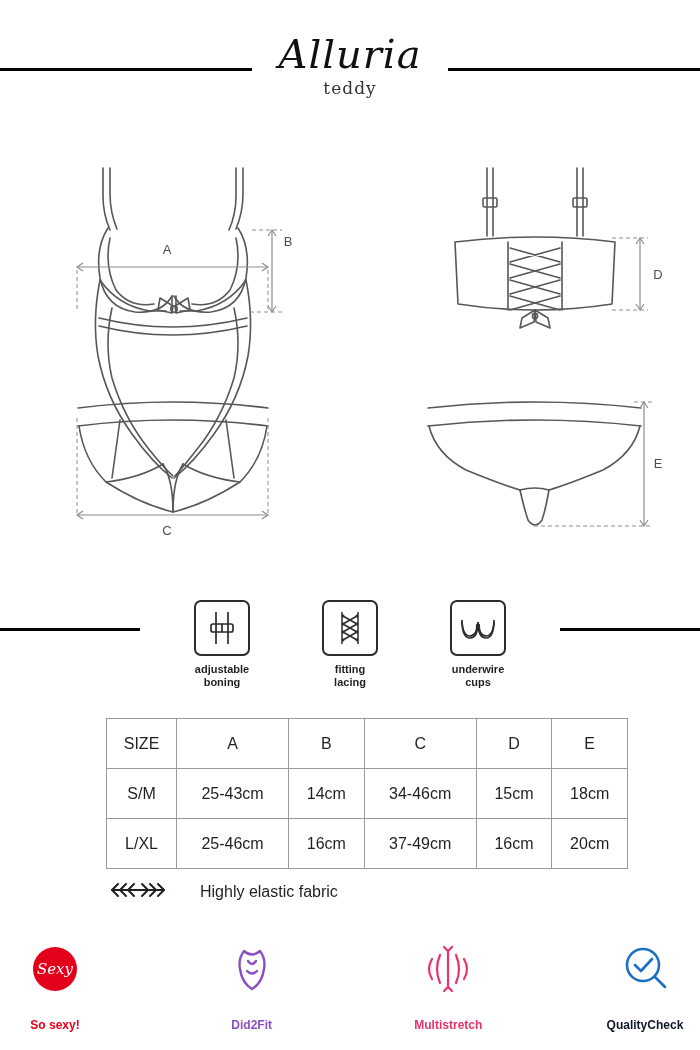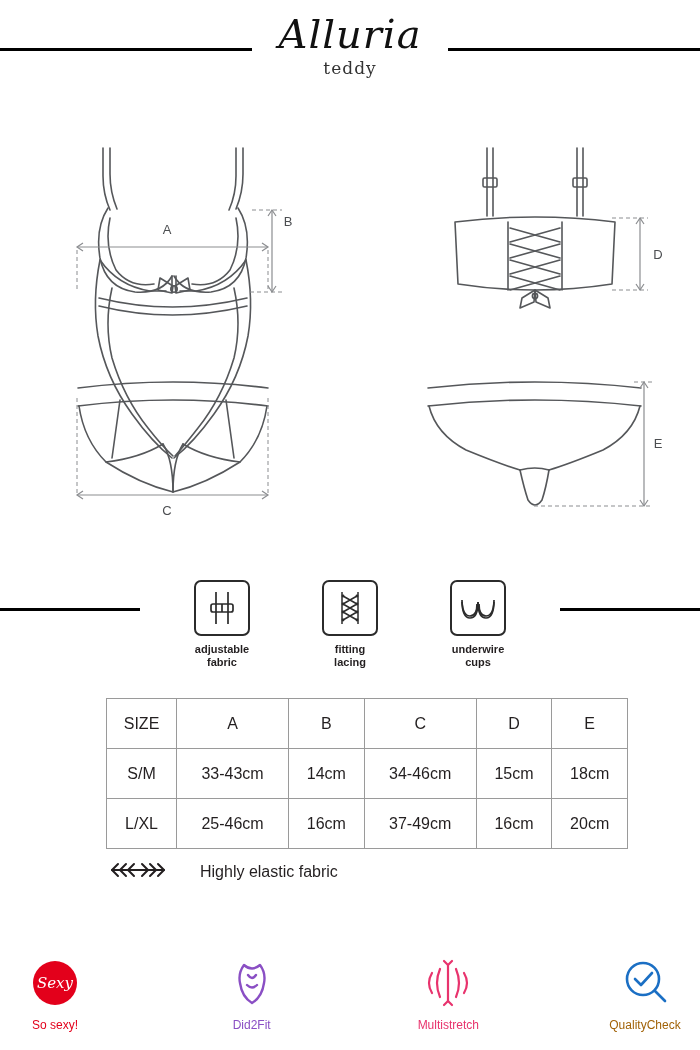--- a/index.html
+++ b/index.html
@@ -10,20 +10,21 @@
     font-family:"Liberation Sans", sans-serif;
     color:#231f20;
     position:relative;
     overflow:hidden;
   }
 
   
   .header {
     position:relative;
     height:110px;
+    margin-top:20px;
   }
   .header .rule-left, .header .rule-right {
     position:absolute;
     top:48px;
     height:3px;
     background:#000;
   }
   .header .rule-left  { left:0;   width:252px; }
   .header .rule-right { right:0;  width:252px; }
 
@@ -137,23 +138,23 @@
     position:absolute;
     left:0; right:0;
     bottom:18px;
     display:flex;
     justify-content:space-between;
     gap:48px;
   }
   .badge { width:110px; text-align:center; }
   .badge .bicon { height:58px; display:flex; align-items:center; justify-content:center; }
   .badge .blabel {
-    margin-top:6px;
+    margin-top:20px;
     font-size:12px;
-    font-weight:normal;
+    font-weight:bold;
   }
 </style>
 </head>
 <body>
 
 <div class="header">
   <div class="rule-left"></div>
   <div class="rule-right"></div>
   <div class="brand">
     <div class="brand-name">Alluria</div>
@@ -298,21 +299,21 @@
       <div class="fbox">
         <svg width="40" height="40" viewBox="0 0 40 40" fill="none" stroke="#2b2b2b" stroke-width="1.7">
           <line x1="14" y1="4" x2="14" y2="36"></line>
           <line x1="26" y1="4" x2="26" y2="36"></line>
           <rect x="9" y="16" width="22" height="8" rx="2"></rect>
           <line x1="20" y1="16" x2="20" y2="24"></line>
         </svg>
       </div>
       <div class="flabel">
         <span>adjustable</span><br>
-        <span>fabric</span>
+        <span>boning</span>
       </div>
     </div>
 
     <div class="feature">
       <div class="fbox">
         <svg width="40" height="40" viewBox="0 0 40 40" fill="none" stroke="#2b2b2b" stroke-width="1.5">
           <line x1="12" y1="4" x2="12" y2="36"></line>
           <line x1="28" y1="4" x2="28" y2="36"></line>
           <path d="M13,8 L27,16 M13,16 L27,8 M13,16 L27,24 M13,24 L27,16 M13,24 L27,32 M13,32 L27,24"></path>
           <g fill="#2b2b2b" stroke="none">
@@ -360,21 +361,21 @@
         <th>A</th>
         <th>B</th>
         <th>C</th>
         <th>D</th>
         <th>E</th>
       </tr>
     </thead>
     <tbody>
       <tr>
         <td class="rowhead">S/M</td>
-        <td>33-43cm</td>
+        <td>25-43cm</td>
         <td>14cm</td>
         <td>34-46cm</td>
         <td>15cm</td>
         <td>18cm</td>
       </tr>
       <tr>
         <td class="rowhead">L/XL</td>
         <td>25-46cm</td>
         <td>16cm</td>
         <td>37-49cm</td>
@@ -439,16 +440,16 @@
   </div>
 
   <div class="badge">
     <div class="bicon">
       <svg width="56" height="56" viewBox="0 0 56 56" fill="none" stroke="#1b6fc4" stroke-width="2.6" stroke-linecap="round" stroke-linejoin="round">
         <circle cx="26" cy="24" r="16"></circle>
         <path d="M18,24 L24,30 L35,18"></path>
         <line x1="38" y1="36" x2="48" y2="46"></line>
       </svg>
     </div>
-    <div class="blabel" style="color:#a16207">QualityCheck</div>
+    <div class="blabel" style="color:#0f172a">QualityCheck</div>
   </div>
 
 </div>
 
 </body></html>

